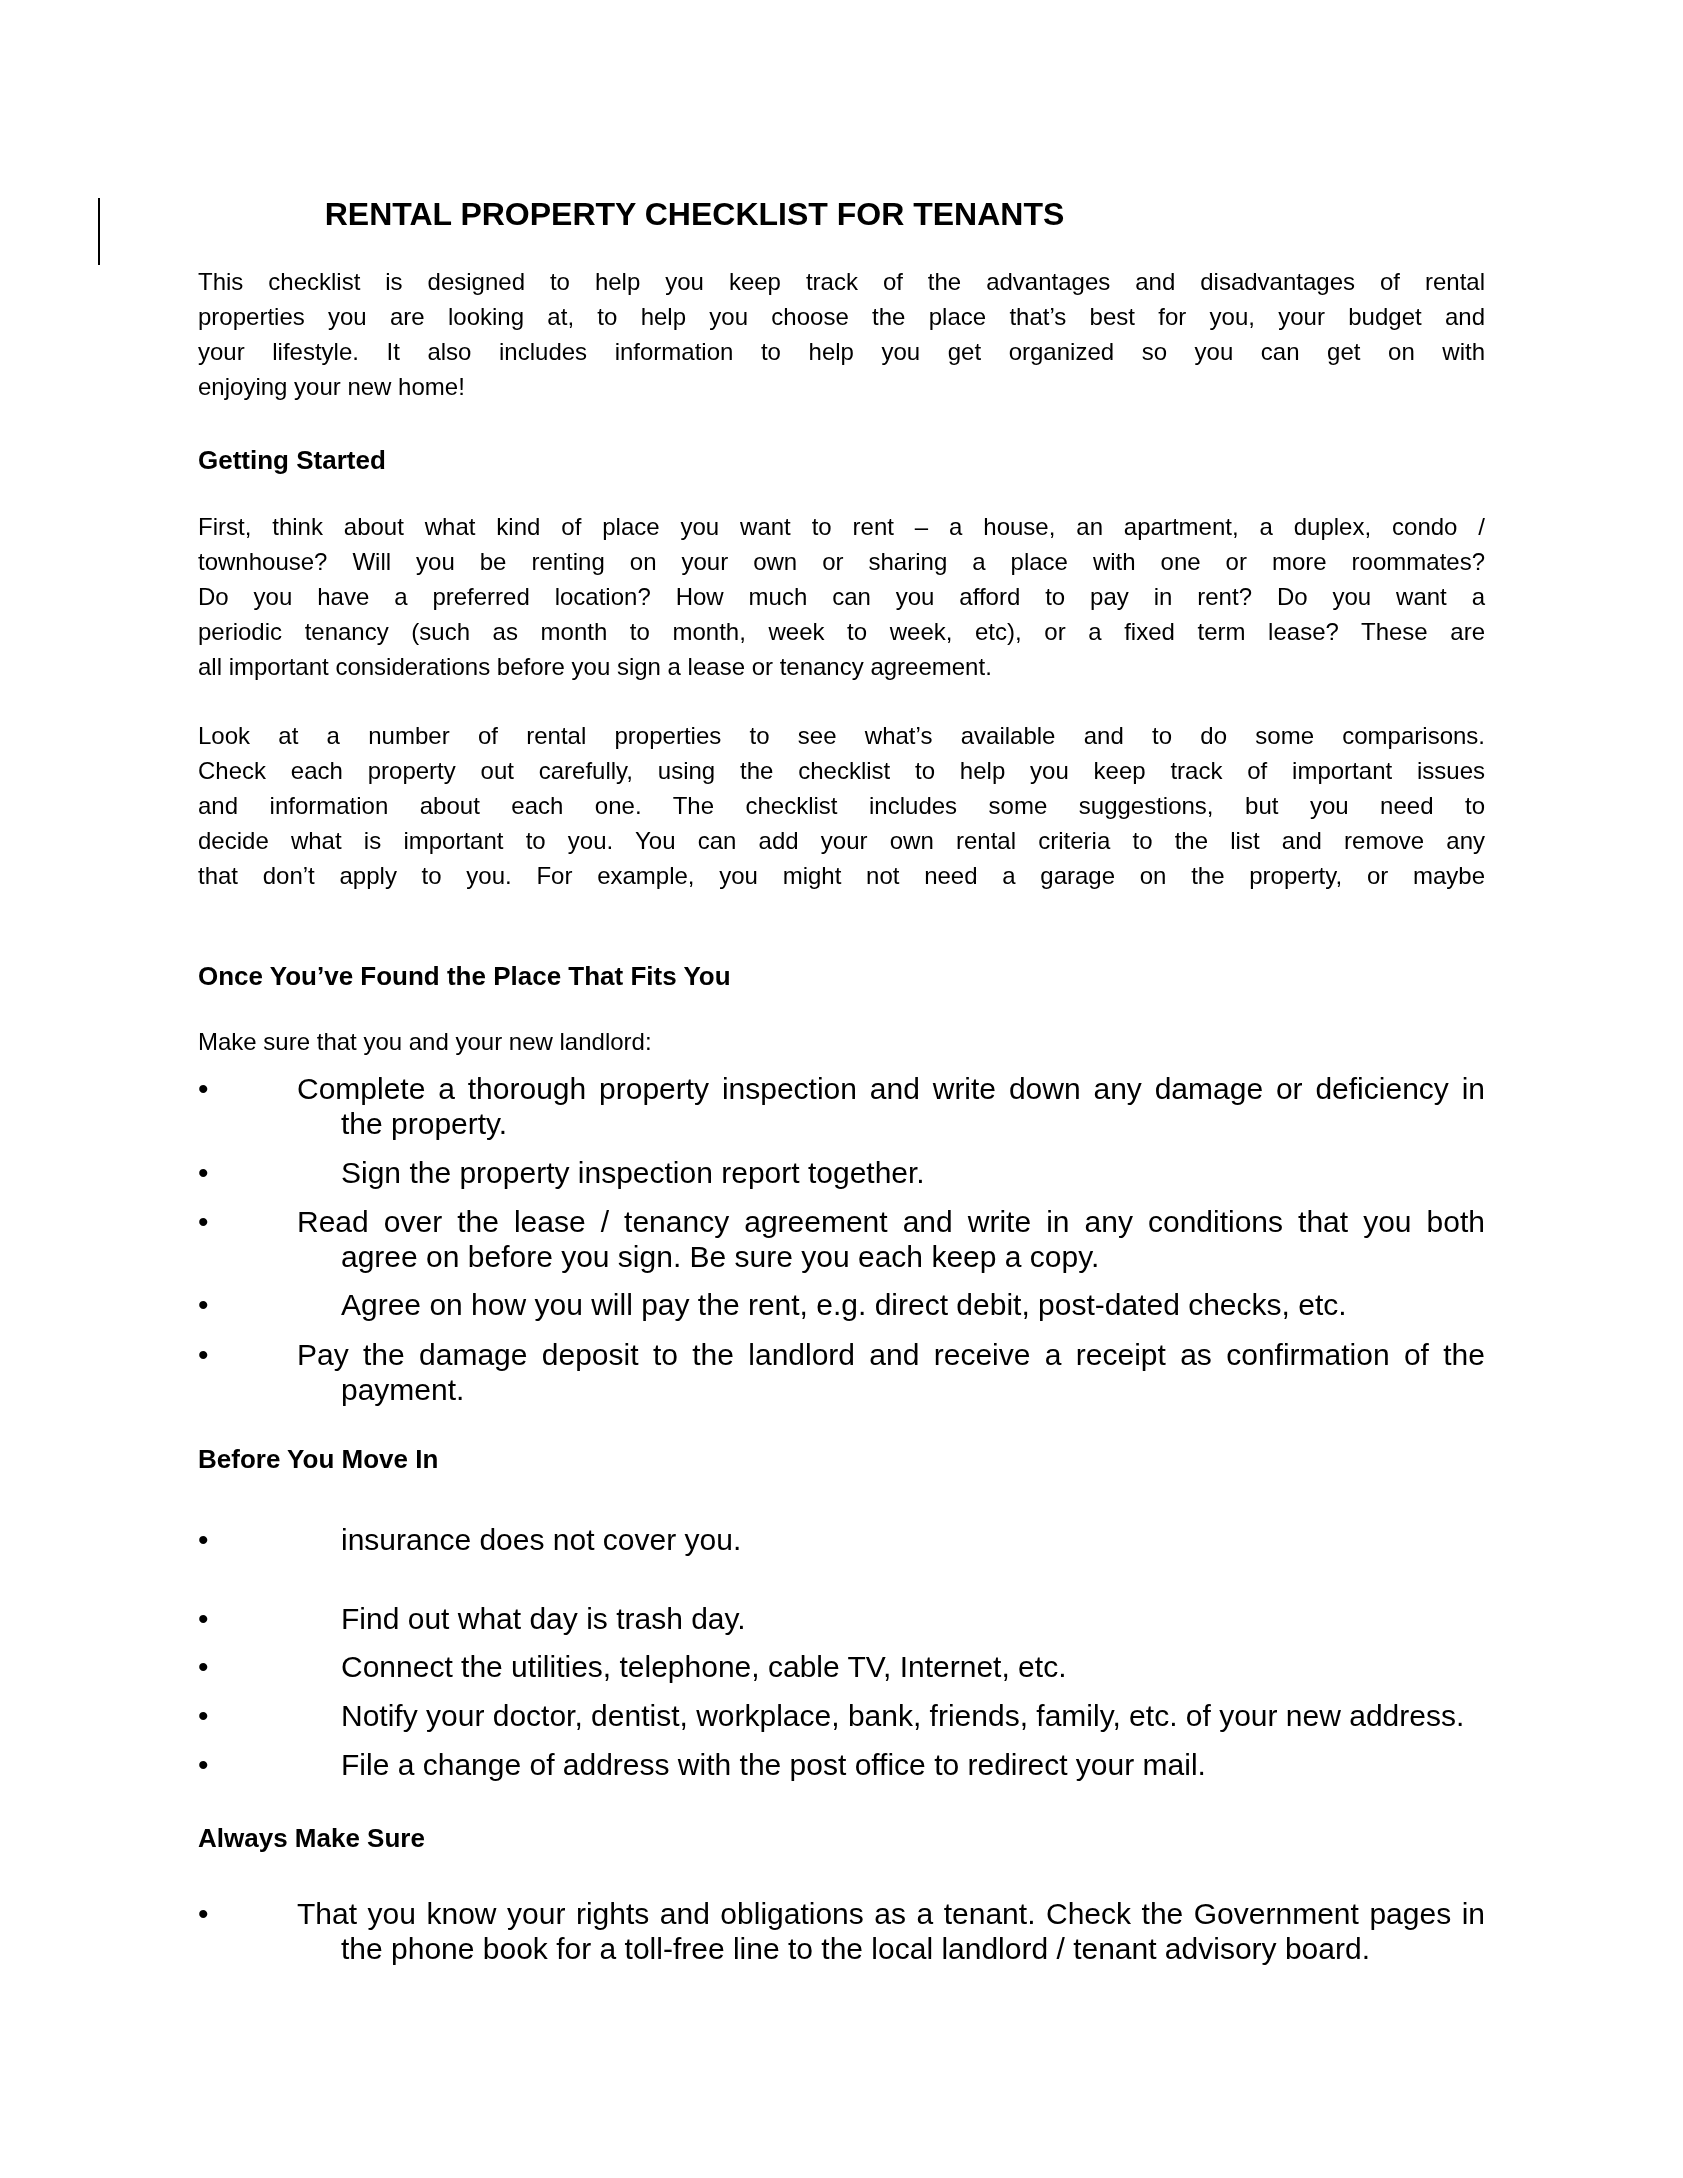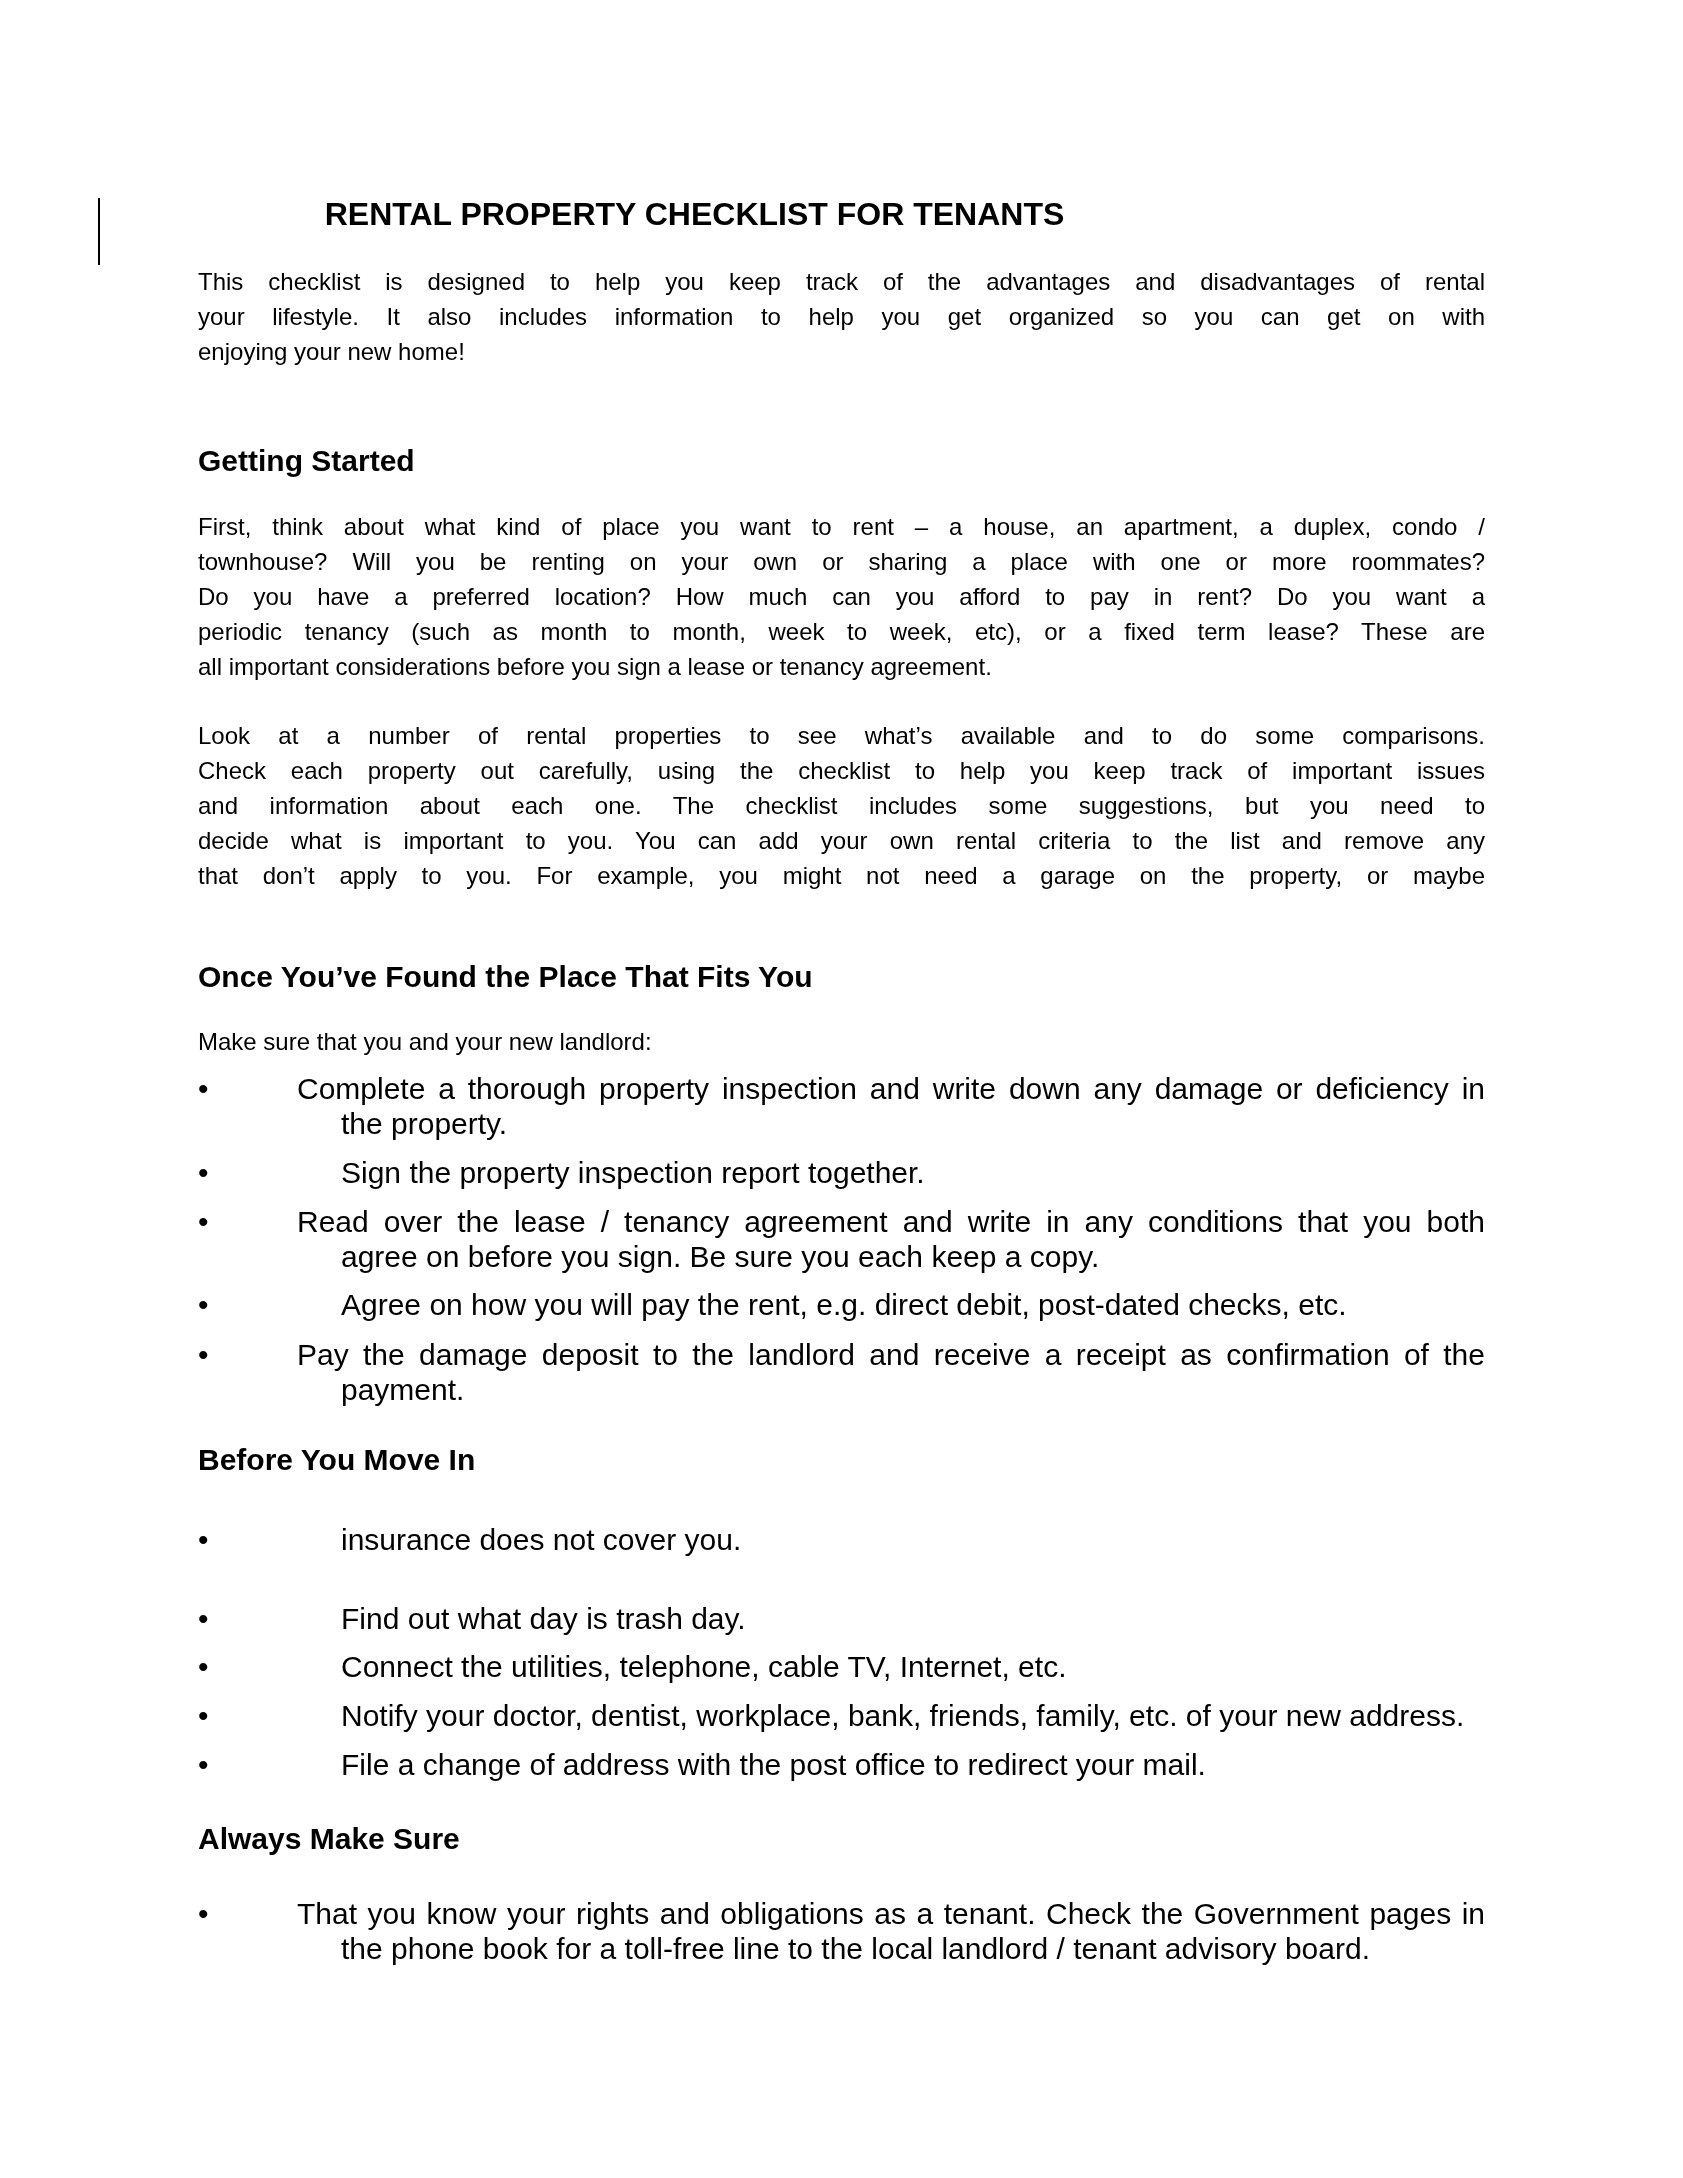--- a/index.html
+++ b/index.html
@@ -5,36 +5,37 @@
   html, body { margin: 0; padding: 0; background: #ffffff; }
   body { width: 1683px; height: 2178px; position: relative; overflow: hidden;
          font-family: "Liberation Sans", sans-serif; color: #000; }
   .change-bar { position: absolute; left: 98px; top: 198px; width: 2px; height: 67px; background: #000; }
   .title { position: absolute; left: 0; width: 1389px; top: 194px; text-align: center;
            font-weight: bold; font-size: 32px; line-height: 40px; margin: 0; }
   .para { position: absolute; left: 198px; width: 1287px; font-size: 24px; line-height: 35px;
           text-align: justify; margin: 0; }
   .para .ln { display: block; text-align: justify; text-align-last: justify; }
   .para .ln.last { text-align-last: left; }
-  .h2 { position: absolute; left: 198px; font-size: 30px; line-height: 35px; font-weight: bold; margin: 0; }
+  .h2 { position: absolute; left: 198px; font-size: 26px; line-height: 35px; font-weight: bold; margin: 0; }
   .bullet { position: absolute; left: 198px; width: 1287px; font-size: 30px; line-height: 35px; }
   .bullet .dot { position: absolute; left: 0; top: 0; }
   .bullet .txt { position: absolute; left: 99px; width: 1188px; }
   .bullet .ln { display: block; text-align: justify; text-align-last: justify; }
   .bullet .ln.last { text-align-last: left; margin-left: 44px; }
 </style>
 </head>
 <body>
 
 <div class="change-bar"></div>
 
 <h1 class="title">RENTAL PROPERTY CHECKLIST FOR TENANTS</h1>
 
 <p class="para" style="top:264px">
   <span class="ln">This checklist is designed to help you keep track of the advantages and disadvantages of rental</span>
+  <span class="ln">properties you are looking at, to help you choose the place that’s best for you, your budget and</span>
   <span class="ln">your lifestyle. It also includes information to help you get organized so you can get on with</span>
   <span class="ln last">enjoying your new home!</span>
 </p>
 
 <h2 class="h2" style="top:443px">Getting Started</h2>
 <p class="para" style="top:509px">
   <span class="ln">First, think about what kind of place you want to rent – a house, an apartment, a duplex, condo /</span>
   <span class="ln">townhouse? Will you be renting on your own or sharing a place with one or more roommates?</span>
   <span class="ln">Do you have a preferred location? How much can you afford to pay in rent? Do you want a</span>
   <span class="ln">periodic tenancy (such as month to month, week to week, etc), or a fixed term lease? These are</span>

